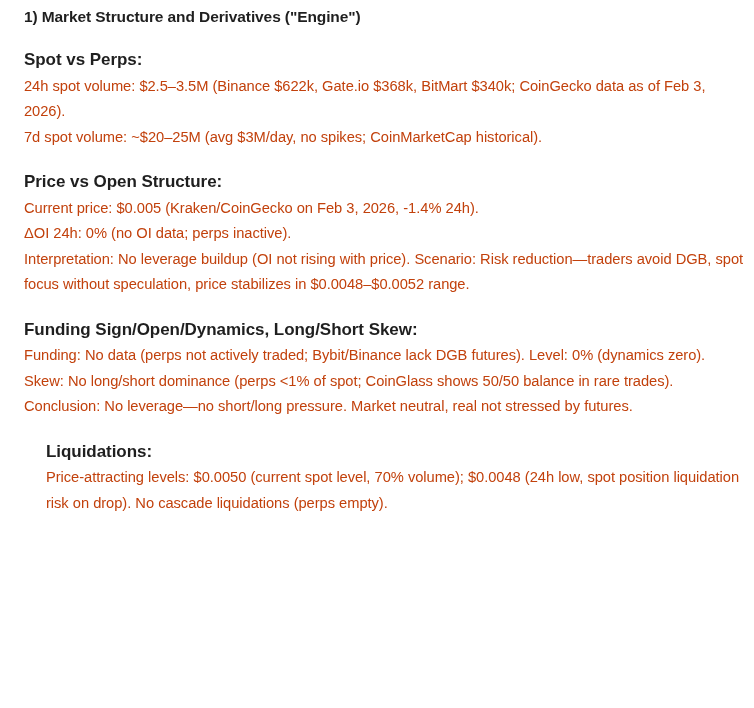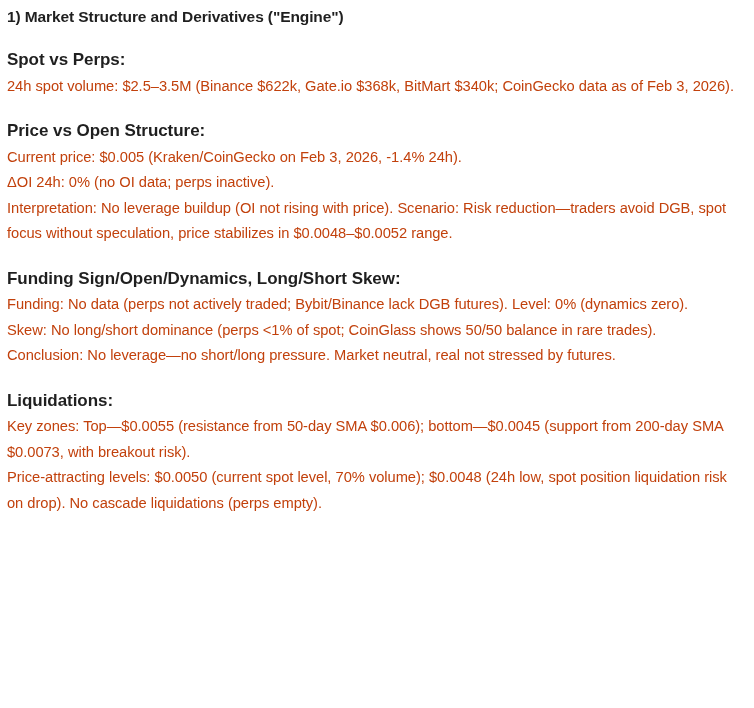--- a/index.html
+++ b/index.html
@@ -9,36 +9,37 @@
   }
   body {
     width: 754px;
     height: 708px;
     overflow: hidden;
     font-family: "Liberation Sans", sans-serif;
     color: #2a2a2a;
     -webkit-font-smoothing: antialiased;
   }
   #doc {
-    padding: 4px 9px 0 7px;
+    padding: 4px 9px 0 24px;
     box-sizing: border-box;
   }
   .doc-title {
     font-size: 15.5px;
     font-weight: bold;
     color: #1f1f1f;
     line-height: 25px;
     margin: 0 0 18px 0;
     letter-spacing: -0.1px;
   }
   .section {
     margin: 0 0 19px 0;
   }
   .section:last-child {
     margin-bottom: 0;
+    margin-left: 22px;
   }
   .sec-heading {
     font-size: 17px;
     font-weight: bold;
     color: #1f1f1f;
     line-height: 25.5px;
     margin: 0 0 1px 0;
     letter-spacing: -0.05px;
   }
   .sec-line {
@@ -55,33 +56,33 @@
 <body>
 
 <div id="doc">
 
   <div class="doc-title">1) Market Structure and Derivatives ("Engine")</div>
 
   <div id="sections-container">
       <div class="section">
         <div class="sec-heading">Spot vs Perps:</div>
         <div class="sec-line">24h spot volume: $2.5–3.5M (Binance $622k, Gate.io $368k, BitMart $340k; CoinGecko data as of Feb 3, 2026).</div>
+        <div class="sec-line">7d spot volume: ~$20–25M (avg $3M/day, no spikes; CoinMarketCap historical).</div>
       </div>
       <div class="section">
         <div class="sec-heading">Price vs Open Structure:</div>
         <div class="sec-line">Current price: $0.005 (Kraken/CoinGecko on Feb 3, 2026, -1.4% 24h).</div>
         <div class="sec-line">ΔOI 24h: 0% (no OI data; perps inactive).</div>
         <div class="sec-line">Interpretation: No leverage buildup (OI not rising with price). Scenario: Risk reduction—traders avoid DGB, spot focus without speculation, price stabilizes in $0.0048–$0.0052 range.</div>
       </div>
       <div class="section">
         <div class="sec-heading">Funding Sign/Open/Dynamics, Long/Short Skew:</div>
         <div class="sec-line">Funding: No data (perps not actively traded; Bybit/Binance lack DGB futures). Level: 0% (dynamics zero).</div>
         <div class="sec-line">Skew: No long/short dominance (perps &lt;1% of spot; CoinGlass shows 50/50 balance in rare trades).</div>
         <div class="sec-line">Conclusion: No leverage—no short/long pressure. Market neutral, real not stressed by futures.</div>
       </div>
       <div class="section">
         <div class="sec-heading">Liquidations:</div>
-        <div class="sec-line">Key zones: Top—$0.0055 (resistance from 50-day SMA $0.006); bottom—$0.0045 (support from 200-day SMA $0.0073, with breakout risk).</div>
         <div class="sec-line">Price-attracting levels: $0.0050 (current spot level, 70% volume); $0.0048 (24h low, spot position liquidation risk on drop). No cascade liquidations (perps empty).</div>
       </div>
     </div>
 
 </div>
 
 </body></html>

